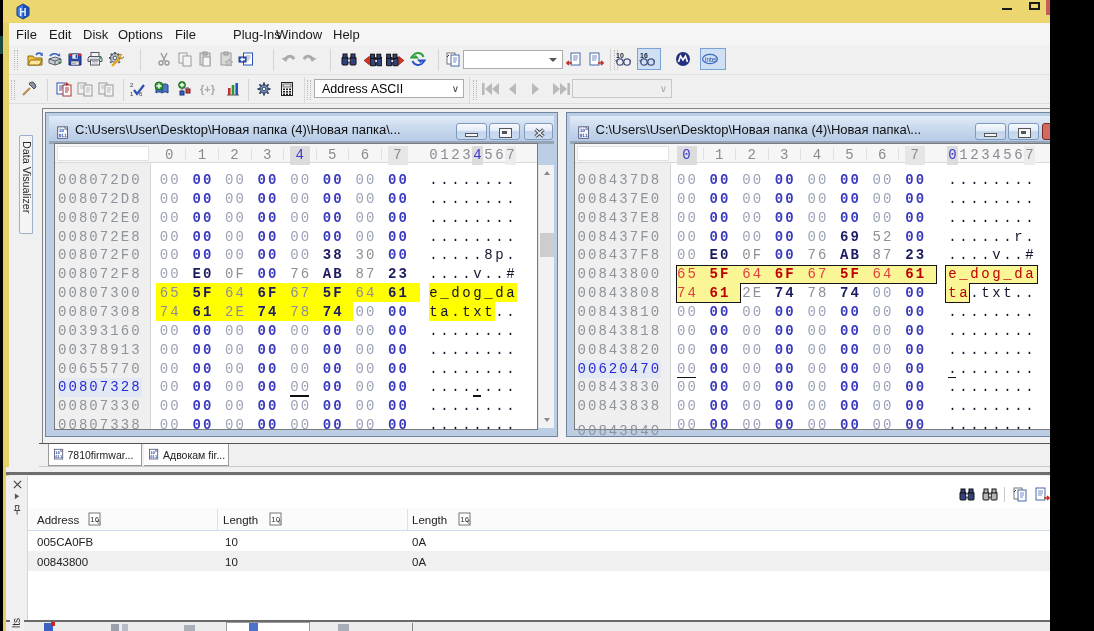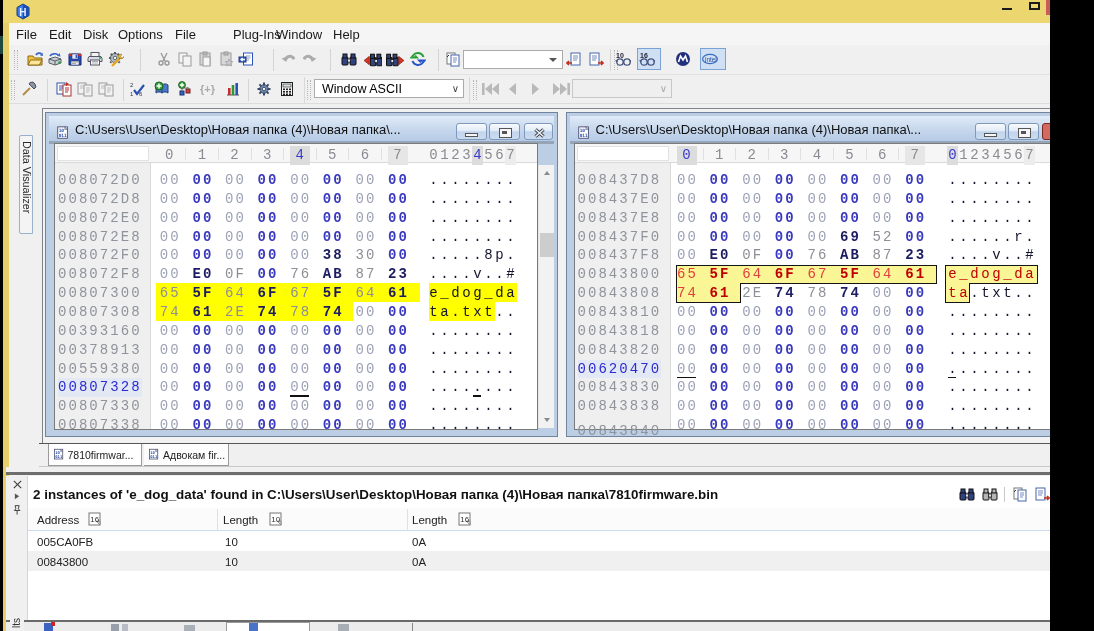--- a/index.html
+++ b/index.html
@@ -278,21 +278,21 @@
           <rect x="7" y="10" width="2" height="1.6"></rect>
           <rect x="10" y="10" width="2" height="1.6"></rect>
           <rect x="4" y="12.5" width="2" height="1.6"></rect>
           <rect x="7" y="12.5" width="2" height="1.6"></rect>
           <rect x="10" y="12.5" width="2" height="1.6"></rect>
         </g>
       </svg>
 <div class="abs" style="left:301px;top:77px;width:1px;height:26px;background:#D8D8D8"></div>
 <div class="grip" style="left:304px;top:80px"></div>
 <div class="combo" style="left:311px;top:79px;width:150px">
-        <span style="position:absolute;left:7px;top:2px;font-size:12.5px">Window ASCII</span>
+        <span style="position:absolute;left:7px;top:2px;font-size:12.5px">Address ASCII</span>
         <span class="abs" style="right:4px;top:3px;font-size:10px;color:#444">∨</span>
       </div>
 <div class="abs" style="left:466px;top:77px;width:1px;height:26px;background:#D8D8D8"></div>
 <div class="grip" style="left:470px;top:80px"></div>
 <svg class="abs" style="left:479px;top:83px" width="18" height="12" viewBox="0 0 18 12">
         <g fill="#B9B9B9">
           <rect x="0" y="0" width="2.6" height="12"></rect>
           <path d="M10 0 3 6l7 6zM17 0l-7 6 7 6z"></path>
         </g>
       </svg>
@@ -540,21 +540,21 @@
         <div class="hx byte e0" style="left:300.4px;top:196.7px">00</div>
         <div class="hx byte o0" style="left:333.0px;top:196.7px">00</div>
         <div class="hx" style="left:372.9px;top:196.7px;width:11px;text-align:center;color:#14142E">.</div>
         <div class="hx" style="left:383.9px;top:196.7px;width:11px;text-align:center;color:#14142E">.</div>
         <div class="hx" style="left:394.9px;top:196.7px;width:11px;text-align:center;color:#14142E">.</div>
         <div class="hx" style="left:405.9px;top:196.7px;width:11px;text-align:center;color:#14142E">.</div>
         <div class="hx" style="left:416.9px;top:196.7px;width:11px;text-align:center;color:#14142E">.</div>
         <div class="hx" style="left:427.9px;top:196.7px;width:11px;text-align:center;color:#14142E">.</div>
         <div class="hx" style="left:438.9px;top:196.7px;width:11px;text-align:center;color:#14142E">.</div>
         <div class="hx" style="left:449.9px;top:196.7px;width:11px;text-align:center;color:#14142E">.</div>
-        <div class="hx addr" style="left:3px;top:215.5px;color:#8F939B;">00559380</div>
+        <div class="hx addr" style="left:3px;top:215.5px;color:#8F939B;">00655770</div>
         <div class="hx byte e0" style="left:104.8px;top:215.5px">00</div>
         <div class="hx byte o0" style="left:137.4px;top:215.5px">00</div>
         <div class="hx byte e0" style="left:170.0px;top:215.5px">00</div>
         <div class="hx byte o0" style="left:202.6px;top:215.5px">00</div>
         <div class="hx byte e0" style="left:235.2px;top:215.5px">00</div>
         <div class="hx byte o0" style="left:267.8px;top:215.5px">00</div>
         <div class="hx byte e0" style="left:300.4px;top:215.5px">00</div>
         <div class="hx byte o0" style="left:333.0px;top:215.5px">00</div>
         <div class="hx" style="left:372.9px;top:215.5px;width:11px;text-align:center;color:#14142E">.</div>
         <div class="hx" style="left:383.9px;top:215.5px;width:11px;text-align:center;color:#14142E">.</div>
@@ -948,21 +948,20 @@
 <div class="abs" style="left:6px;top:476px;width:22px;height:145px;background:#F0F0F0;border-right:1px solid #D5D5D5"></div>
 <svg class="abs" style="left:12px;top:479px" width="11" height="11" viewBox="0 0 12 12">
       <path d="M2 2l8 8M10 2l-8 8" stroke="#444" stroke-width="1.3"></path>
     </svg>
 <svg class="abs" style="left:12px;top:492px" width="10" height="10" viewBox="0 0 14 14">
       <path d="M4 2l6 4-6 4z" fill="#555"></path>
     </svg>
 <svg class="abs" style="left:11px;top:504px" width="13" height="13" viewBox="0 0 16 16">
       <path d="M5 2h5l-1 4 2 2H4l2-2zM7.5 8v5" stroke="#444" stroke-width="1.2" fill="none"></path>
     </svg>
-<div class="abs fph" style="left:33px;top:487px">2 instances of 'e_dog_data' found in C:\Users\User\Desktop\Новая папка (4)\Новая папка\7810firmware.bin</div>
 <svg class="abs" style="left:959px;top:486px" width="16" height="16" viewBox="0 0 16 16">
       <rect x="1" y="6" width="6" height="8" rx="1" fill="#31437E" stroke="#111"></rect>
       <rect x="9" y="6" width="6" height="8" rx="1" fill="#31437E" stroke="#111"></rect>
       <rect x="2" y="3" width="4" height="4" fill="#31437E" stroke="#111"></rect>
       <rect x="10" y="3" width="4" height="4" fill="#31437E" stroke="#111"></rect>
       <rect x="6.5" y="8" width="3" height="3" fill="#DDE4F2" stroke="#111" stroke-width=".7"></rect>
     </svg>
 <svg class="abs" style="left:982px;top:486px" width="16" height="16" viewBox="0 0 16 16">
       <rect x="1" y="6" width="6" height="8" rx="1" fill="#B5B5B5" stroke="#111"></rect>
       <rect x="9" y="6" width="6" height="8" rx="1" fill="#B5B5B5" stroke="#111"></rect>

